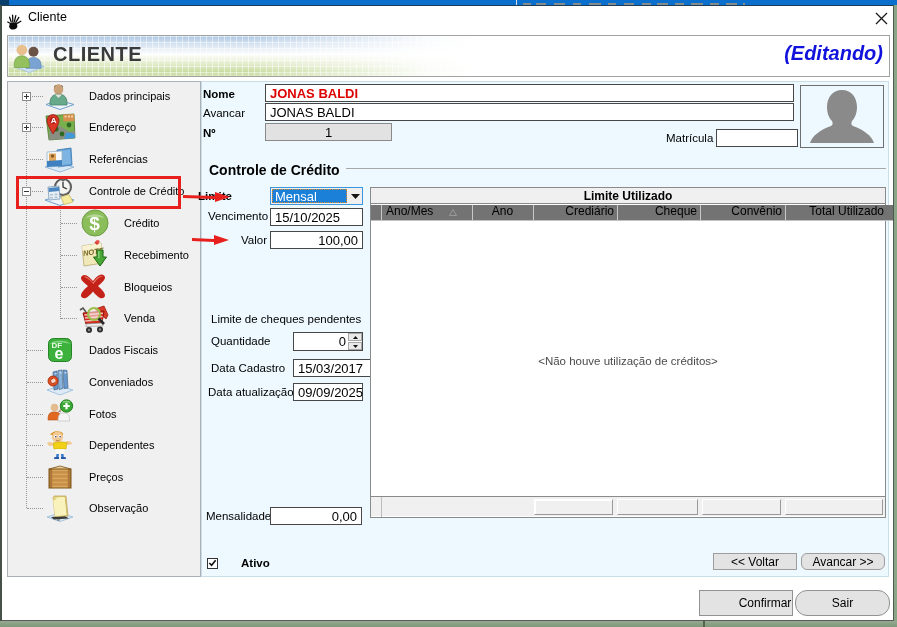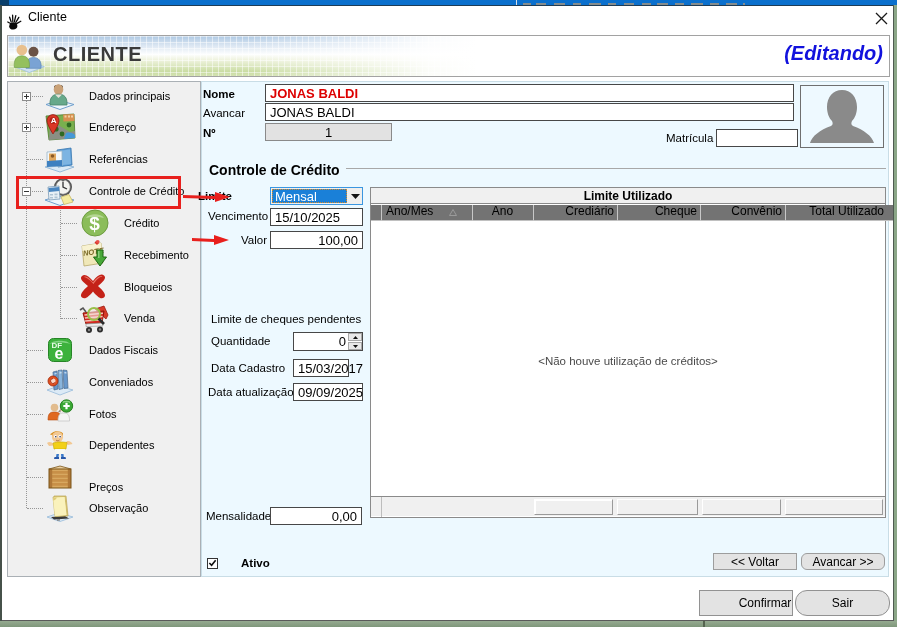--- a/index.html
+++ b/index.html
@@ -157,21 +157,21 @@
   <div class="trow" style="left:81px; top:153px;">Referências</div>
   <div class="trow" style="left:81px; top:185px;">Controle de Crédito</div>
   <div class="trow" style="left:116px; top:217px;">Crédito</div>
   <div class="trow" style="left:116px; top:249px;">Recebimento</div>
   <div class="trow" style="left:116px; top:281px;">Bloqueios</div>
   <div class="trow" style="left:116px; top:312px;">Venda</div>
   <div class="trow" style="left:81px; top:344px;">Dados Fiscais</div>
   <div class="trow" style="left:81px; top:376px;">Conveniados</div>
   <div class="trow" style="left:81px; top:408px;">Fotos</div>
   <div class="trow" style="left:81px; top:439px;">Dependentes</div>
-  <div class="trow" style="left:81px; top:481px;">Preços</div>
+  <div class="trow" style="left:81px; top:471px;">Preços</div>
   <div class="trow" style="left:81px; top:502px;">Observação</div>
 
   <svg class="abs" style="left:44px; top:82px;" width="32" height="28" viewBox="0 0 32 28">
     <path d="M2 22.5 L15 18.5 L30 22.5 L16 27.5 Z" fill="#eef6fc" stroke="#6f9ecc" stroke-width="1"></path>
     <path d="M10 5 C10 2 19 2 19 5 L19 6.5 L10 6.5 Z" fill="#3a3430"></path>
     <ellipse cx="14.5" cy="7.5" rx="4.8" ry="5.2" fill="#c9a177"></ellipse>
     <path d="M6 23 C5.5 15 9 12.2 14.5 12.2 C20 12.2 23.5 15 23 23 Z" fill="#67a98b" stroke="#47836a" stroke-width="0.8"></path>
     <path d="M11 12.5 L14.5 16 L18 12.5" fill="#e8e2d8"></path>
   </svg>
   <svg class="abs" style="left:44px; top:112px;" width="33" height="29" viewBox="0 0 33 29">
@@ -350,21 +350,21 @@
           <path d="M0 3 L5 3 L2.5 0 Z" fill="#111"></path>
         </svg>
       </div>
     <div class="abs" style="right:0; bottom:0; width:14px; height:8px; background:#e9e9e9; border:1px solid #a8a8a8; display:flex;align-items:center;justify-content:center;">
         <svg width="5" height="3" viewBox="0 0 5 3">
           <path d="M0 0 L5 0 L2.5 3 Z" fill="#111"></path>
         </svg>
       </div>
   </div>
   <div class="lbl" style="left:211px; top:362px;">Data Cadastro</div>
-  <div class="inp" style="left:293px; top:359px; width:56px; height:18px;">15/03/2017</div>
+  <div class="inp" style="left:293px; top:359px; width:78px; height:18px;">15/03/2017</div>
   <div class="lbl" style="left:208px; top:386px;">Data atualização</div>
   <div class="inp" style="left:293px; top:383px; width:70px; height:18px;">09/09/2025</div>
 
   <div class="lbl" style="left:206px; top:510px;">Mensalidade</div>
   <div class="inp r" style="left:270px; top:507px; width:92px; height:18px;">0,00</div>
 
   <div class="abs" style="left:207px; top:558px; width:11px; height:11px; background:#fff; border:1px solid #333;">
     <svg width="9" height="9" viewBox="0 0 10 10">
         <path d="M1.5 4.5 L4 7 L8.5 1.5" stroke="#111" stroke-width="1.8" fill="none"></path>
       </svg>

